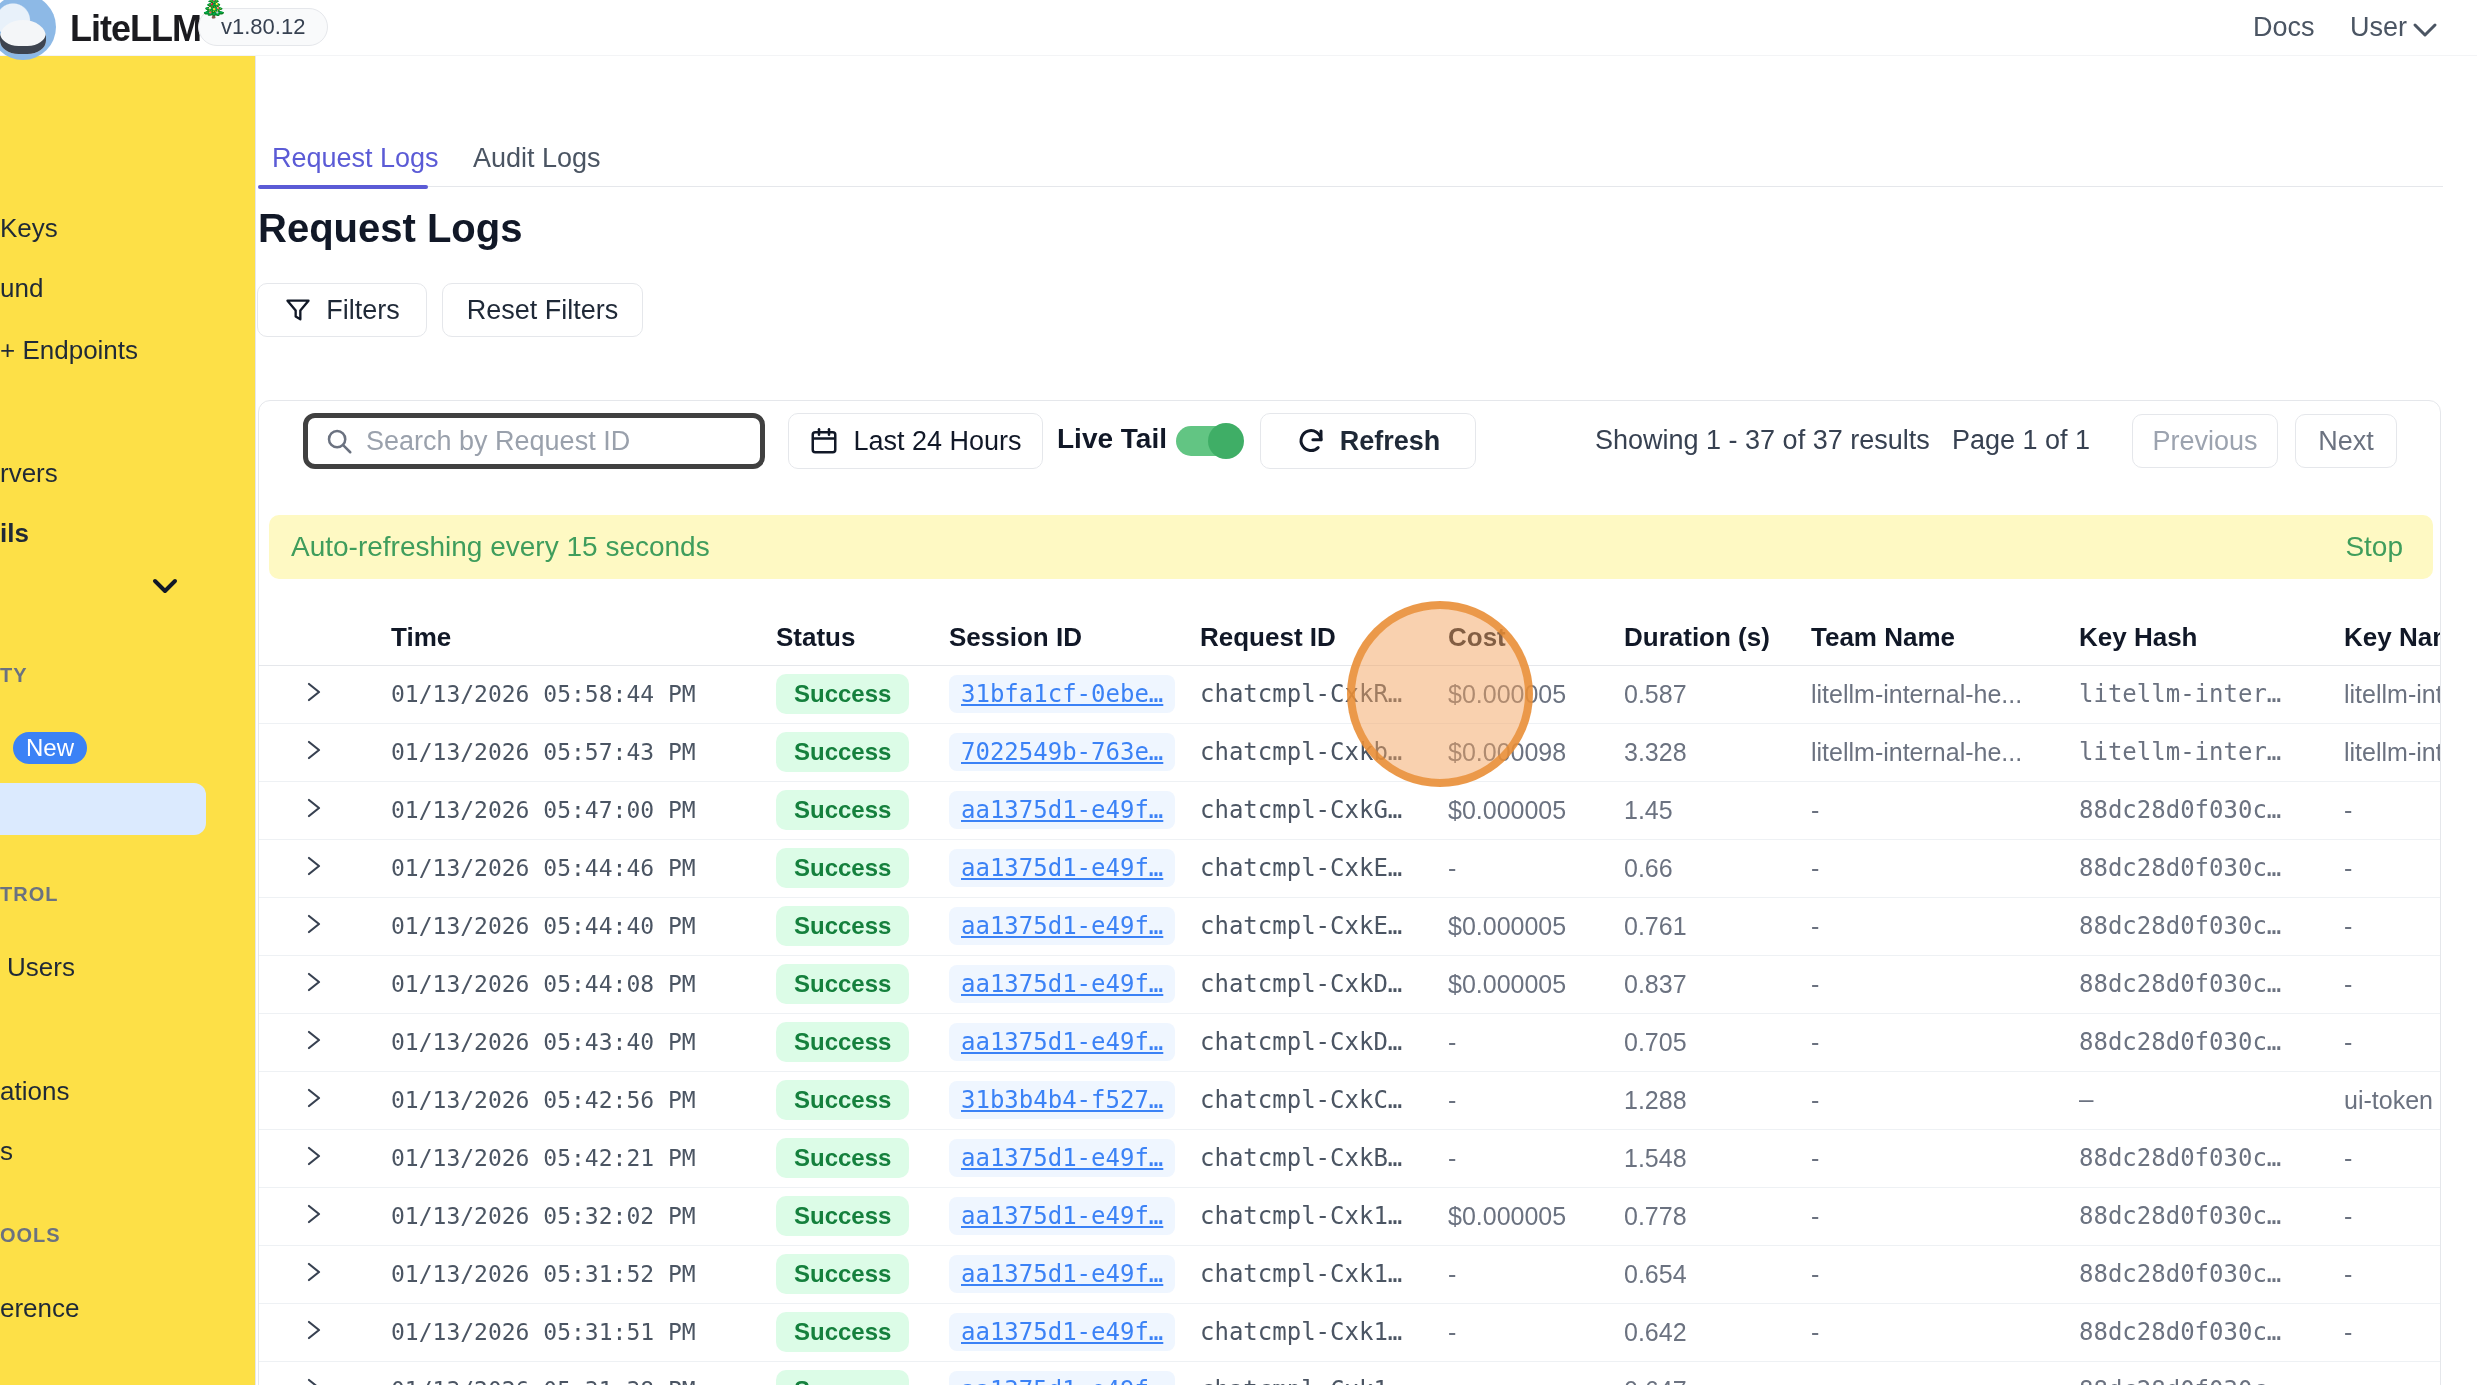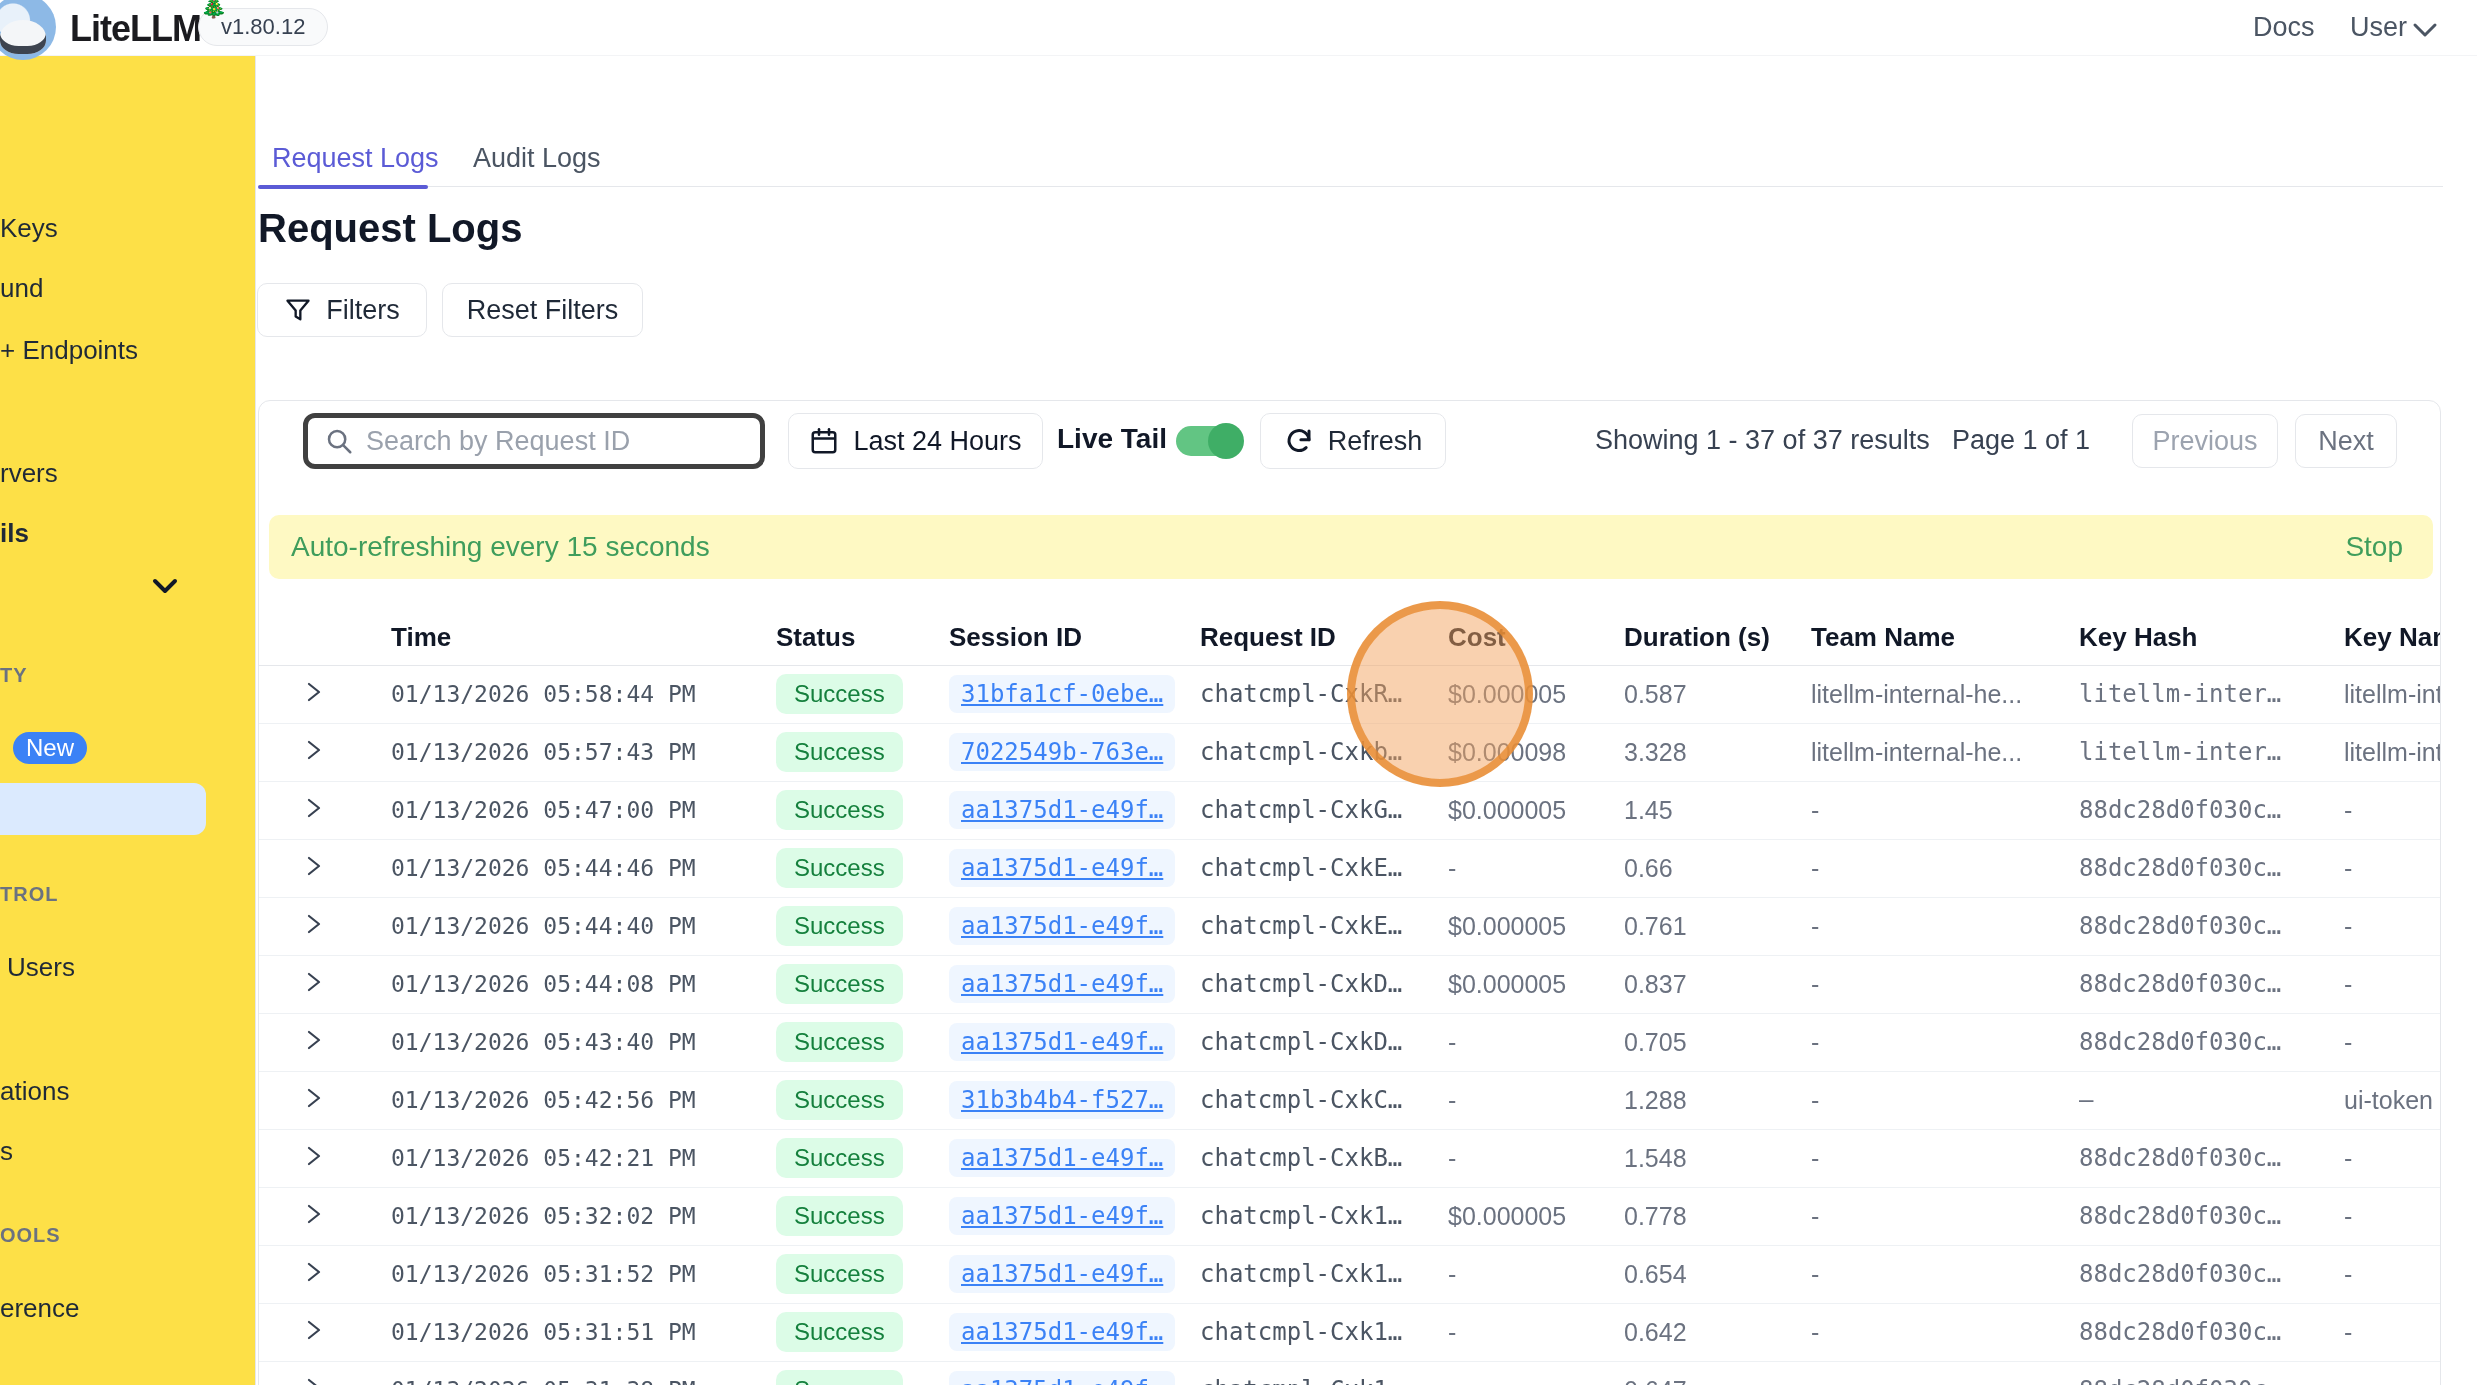--- a/index.html
+++ b/index.html
@@ -62,21 +62,21 @@
   .controls { position:absolute; left:0; top:0; width:100%; height:100px; }
   .search-box { position:absolute; left:44px; top:12px; width:462px; height:56px; border:5px solid #404040;
                 border-radius:12px; display:flex; align-items:center; padding:0 16px; gap:12px; background:#fff; }
   .search-input { border:none; outline:none; flex:1; font-size:27px; color:#111827;
                   font-family:"Liberation Sans", sans-serif; }
   .search-input::placeholder { color:#9aa1ac; }
   .range-btn { position:absolute; left:529px; top:12px; width:255px; height:56px; gap:14px; font-weight:500; color:#111827; }
   .livetail-label { position:absolute; left:798px; top:22px; font-size:28px; font-weight:600; color:#111827; cursor:default; }
   .toggle { position:absolute; left:917px; top:25px; width:66px; height:30px; background:#62c583; border-radius:15px; cursor:pointer; }
   .toggle-knob { position:absolute; right:-2px; top:-3px; width:36px; height:36px; border-radius:50%; background:#3fae66; }
-  .refresh-btn { position:absolute; left:1001px; top:12px; width:186px; height:56px; gap:14px; font-weight:400; }
+  .refresh-btn { position:absolute; left:1001px; top:12px; width:216px; height:56px; gap:14px; font-weight:700; }
   .results-text { position:absolute; left:1336px; top:24px; font-size:27px; color:#374151; }
   .page-text { position:absolute; left:1693px; top:24px; font-size:27px; color:#374151; }
   .prev-btn { position:absolute; left:1873px; top:13px; width:146px; height:54px; color:#9ca3af; }
   .next-btn { position:absolute; left:2036px; top:13px; width:102px; height:54px; color:#6b7280; }
 
   .banner { position:absolute; left:10px; top:114px; width:2164px; height:64px; background:#fef9c3;
             border-radius:10px; }
   .banner-text { position:absolute; left:22px; top:16px; font-size:28px; color:#3f9d5c; }
   .banner-stop { position:absolute; right:30px; top:16px; font-size:28px; color:#3f9d5c; cursor:pointer; }
 
@@ -84,21 +84,21 @@
   table.logs { position:absolute; left:0; top:210px; width:2183px; border-collapse:collapse; table-layout:fixed; }
   table.logs th { height:54px; text-align:left; font-size:26px; font-weight:bold; color:#111827;
                   border-bottom:1px solid #e5e7eb; white-space:nowrap; overflow:hidden; }
   table.logs td { height:58px; border-bottom:1px solid #eef1f4; white-space:nowrap; overflow:hidden;
                   vertical-align:middle; }
   .cell-time { font-size:23px; color:#4b5563; }
   .cell-request { font-size:24px; color:#4b5563; }
   .cell-plain { font-size:25px; color:#6b7280; }
   .cell-hash { font-size:24px; color:#6b7280; }
   .status-pill { display:inline-block; padding:6px 18px; background:#dcfce7; border-radius:10px;
-                 color:#15803d; font-size:24px; font-weight:400; }
+                 color:#15803d; font-size:24px; font-weight:700; }
   .session-link { display:inline-block; padding:5px 12px; background:#eff6ff; border-radius:8px;
                   color:#3b82f6; font-size:24px; text-decoration:underline; cursor:pointer; }
   .expander { display:inline-flex; margin-left:44px; cursor:pointer; }
 
   .click-circle { position:absolute; left:1347px; top:601px; width:186px; height:186px; border-radius:50%;
                   background:rgba(243,164,96,0.50); border:8px solid rgba(232,140,50,0.80); z-index:50;
                   pointer-events:none; }
   svg { display:block; }
 </style>
 </head>

